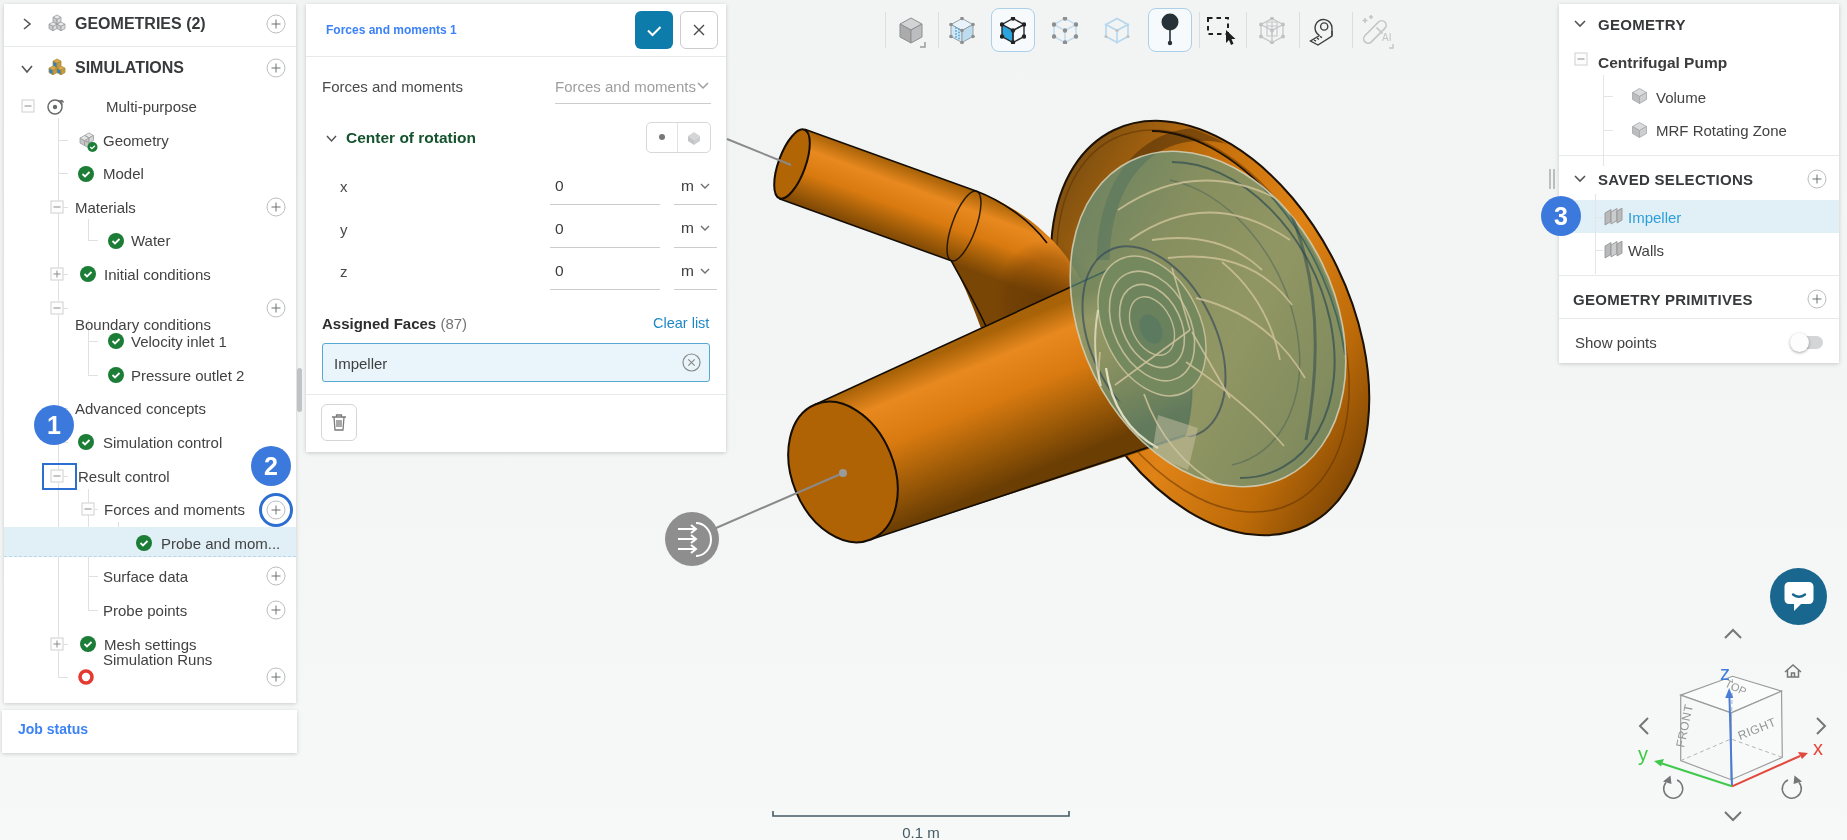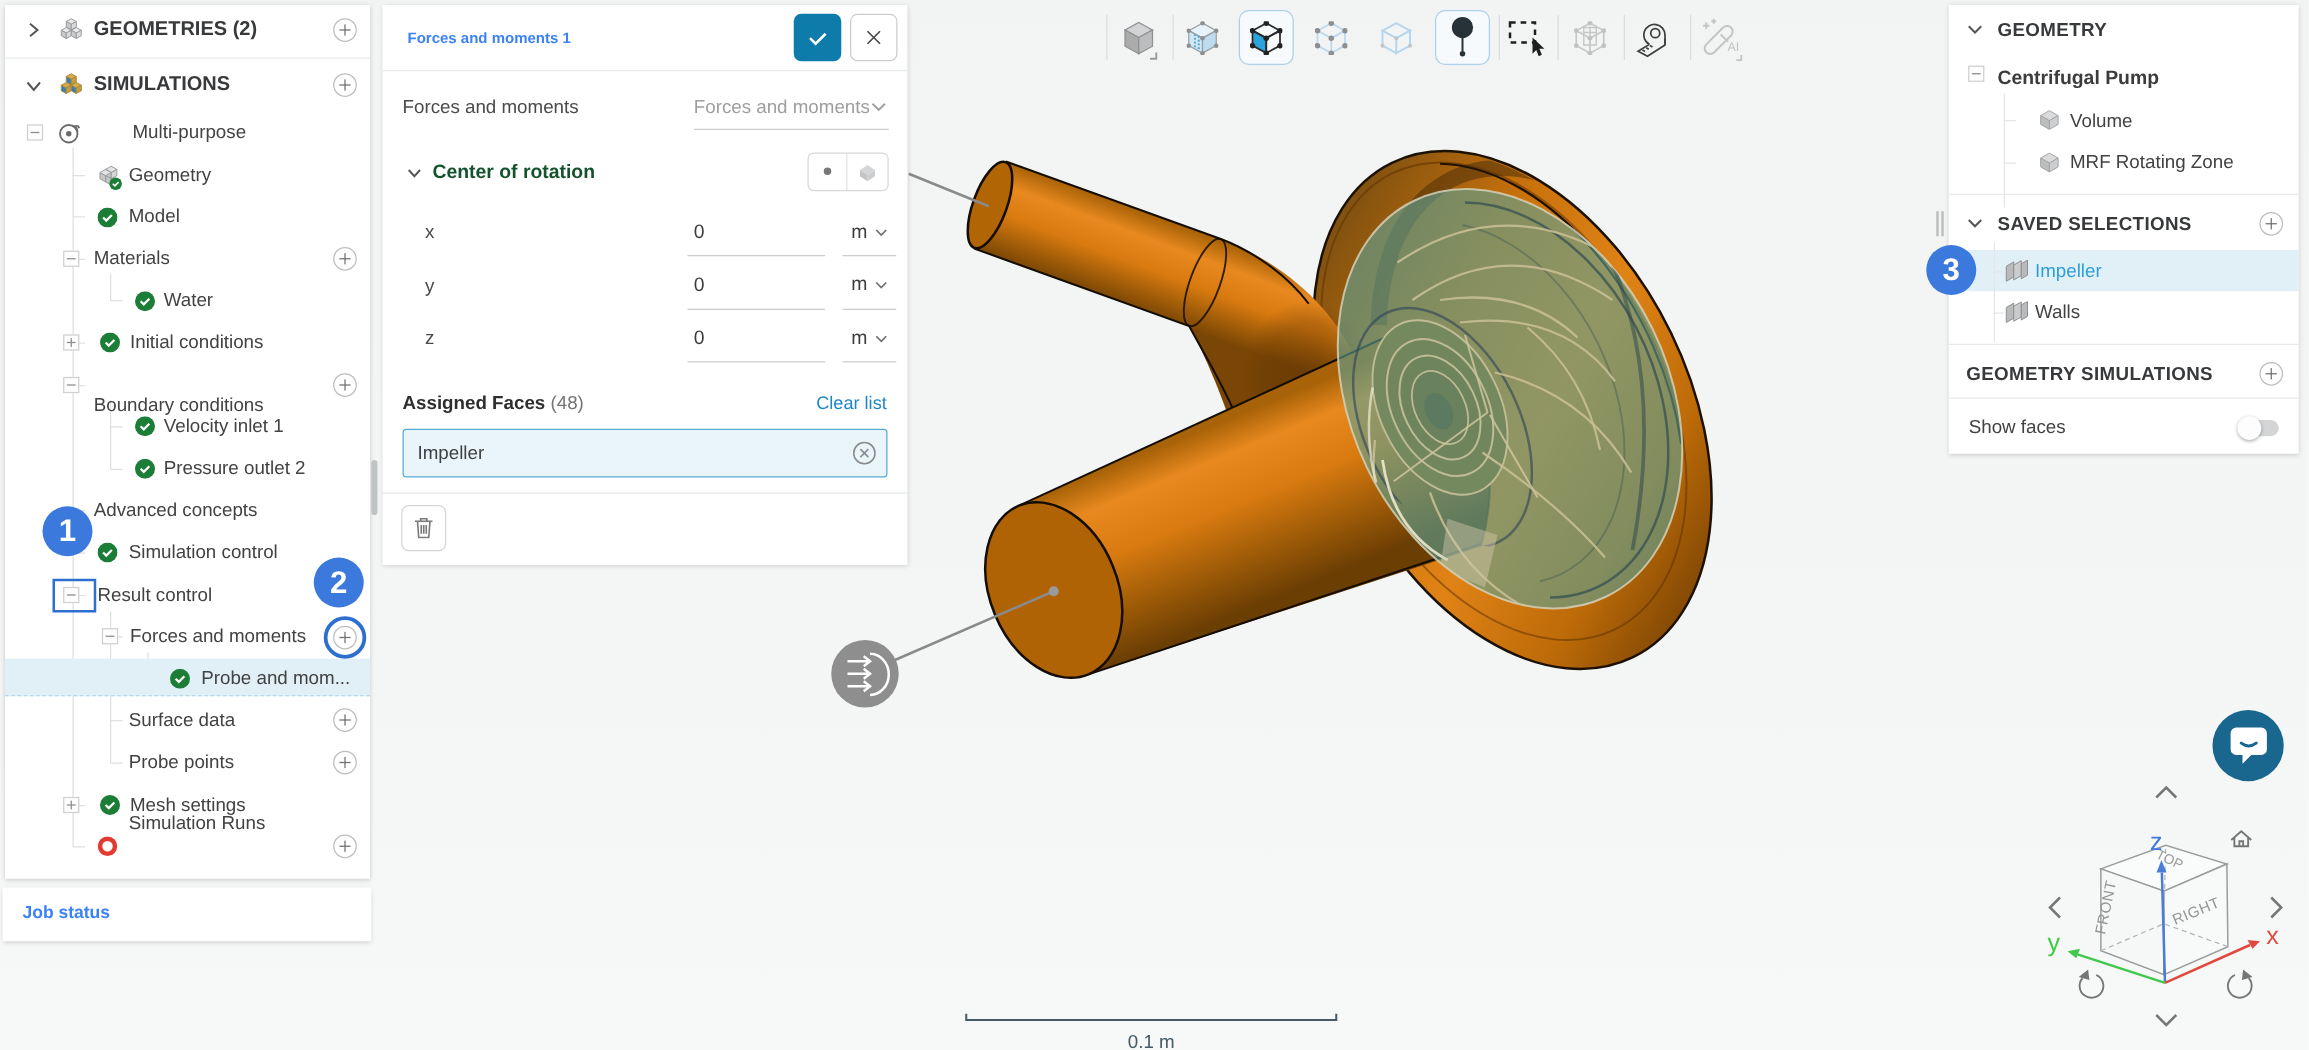--- a/index.html
+++ b/index.html
@@ -492,21 +492,21 @@
     </svg>
 <div class="abs" style="left:368px;top:243px;width:43px;height:1px;background:#ccc;"></div>
 <div class="abs" style="left:34px;top:267px;transform:translateY(-50%);font-size:15px;color:#4a4a4a;">z</div>
 <div class="abs" style="left:249px;top:267px;transform:translateY(-50%);font-size:15.5px;color:#3c3c3c;">0</div>
 <div class="abs" style="left:244px;top:285px;width:110px;height:1px;background:#ccc;"></div>
 <div class="abs" style="left:375px;top:266.5px;transform:translateY(-50%);font-size:15.5px;color:#3c3c3c;">m</div>
 <svg class="abs" style="left:393px;top:263px;" width="12" height="9" viewBox="0 0 12 9">
       <path d="M2,2 l4,4 4,-4" fill="none" stroke="#6f6f6f" stroke-width="1.4"></path>
     </svg>
 <div class="abs" style="left:368px;top:285px;width:43px;height:1px;background:#ccc;"></div>
-<div class="abs" style="left:16px;top:319px;transform:translateY(-50%);font-size:15px;font-weight:bold;color:#2e2e2e;">Assigned Faces <span style="font-weight:normal;color:#757575;">(48)</span></div>
+<div class="abs" style="left:16px;top:319px;transform:translateY(-50%);font-size:15px;font-weight:bold;color:#2e2e2e;">Assigned Faces <span style="font-weight:normal;color:#757575;">(87)</span></div>
 <div class="abs" style="left:347px;top:319px;transform:translateY(-50%);font-size:14.5px;color:#1e88c7;">Clear list</div>
 <div class="abs" style="left:16px;top:339px;width:388px;height:39px;background:#e9f5fb;border:1.5px solid #56aad2;border-radius:3px;"></div>
 <div class="abs" style="left:28px;top:358.5px;transform:translateY(-50%);font-size:15px;color:#3f3f3f;">Impeller</div>
 <svg class="abs" style="left:376px;top:349px;" width="19" height="19" viewBox="0 0 19 19">
       <circle cx="9.5" cy="9.5" r="8.5" fill="none" stroke="#8a8a8a" stroke-width="1.2"></circle>
       <path d="M6.3,6.3 l6.4,6.4 M12.7,6.3 l-6.4,6.4" stroke="#8a8a8a" stroke-width="1.2"></path>
     </svg>
 <div class="div" style="top:390px;"></div>
 <div class="abs" style="left:15px;top:400px;width:36px;height:37px;border:1px solid #d5d5d5;border-radius:6px;"></div>
 <svg class="abs" style="left:25px;top:409px;" width="16" height="18" viewBox="0 0 16 18">
@@ -559,24 +559,24 @@
 <div class="t" style="left:69px;top:212.7px;color:#2d9fd8;">Impeller</div>
 <svg class="abs" style="left:44px;top:237px;" width="20" height="19" viewBox="0 0 20 19">
       <g stroke="#8f9091" stroke-width="0.8">
         <path d="M2,5 l6,-3.5 v12 l-6,3.5 Z" fill="#b9babb"></path>
         <path d="M8,4 l6,-3.5 v12 l-6,3.5 Z" fill="#cbcccd"></path>
         <path d="M14,3 l5,-2.9 v12 l-5,2.9 Z" fill="#b9babb"></path>
       </g>
     </svg>
 <div class="t" style="left:69px;top:246px;">Walls</div>
 <div class="div" style="top:271px;"></div>
-<div class="abs" style="left:14px;top:287px;font-size:15px;font-weight:bold;color:#37393b;letter-spacing:0.3px;">GEOMETRY SIMULATIONS</div>
+<div class="abs" style="left:14px;top:287px;font-size:15px;font-weight:bold;color:#37393b;letter-spacing:0.3px;">GEOMETRY PRIMITIVES</div>
 <div class="pc" style="left:258px;top:295px;"></div>
 <div class="div" style="top:314px;"></div>
-<div class="t" style="left:16px;top:338px;">Show faces</div>
+<div class="t" style="left:16px;top:338px;">Show points</div>
 <div class="abs" style="left:237px;top:332px;width:27px;height:13px;background:#d4d5d6;border-radius:7px;"></div>
 <div class="abs" style="left:231px;top:329px;width:19px;height:19px;background:#fdfdfd;border-radius:50%;box-shadow:0 1px 3px rgba(0,0,0,0.35);"></div>
 </div>
 <div class="abs" style="left:1549px;top:169px;width:2px;height:20px;background:#bdbebf;"></div>
 <div class="abs" style="left:1553px;top:169px;width:2px;height:20px;background:#bdbebf;"></div>
 
 <div class="badge" style="left:54px;top:425px;">1</div>
 <div class="badge" style="left:271px;top:466px;">2</div>
 <div class="badge" style="left:1561px;top:216px;">3</div>
 

